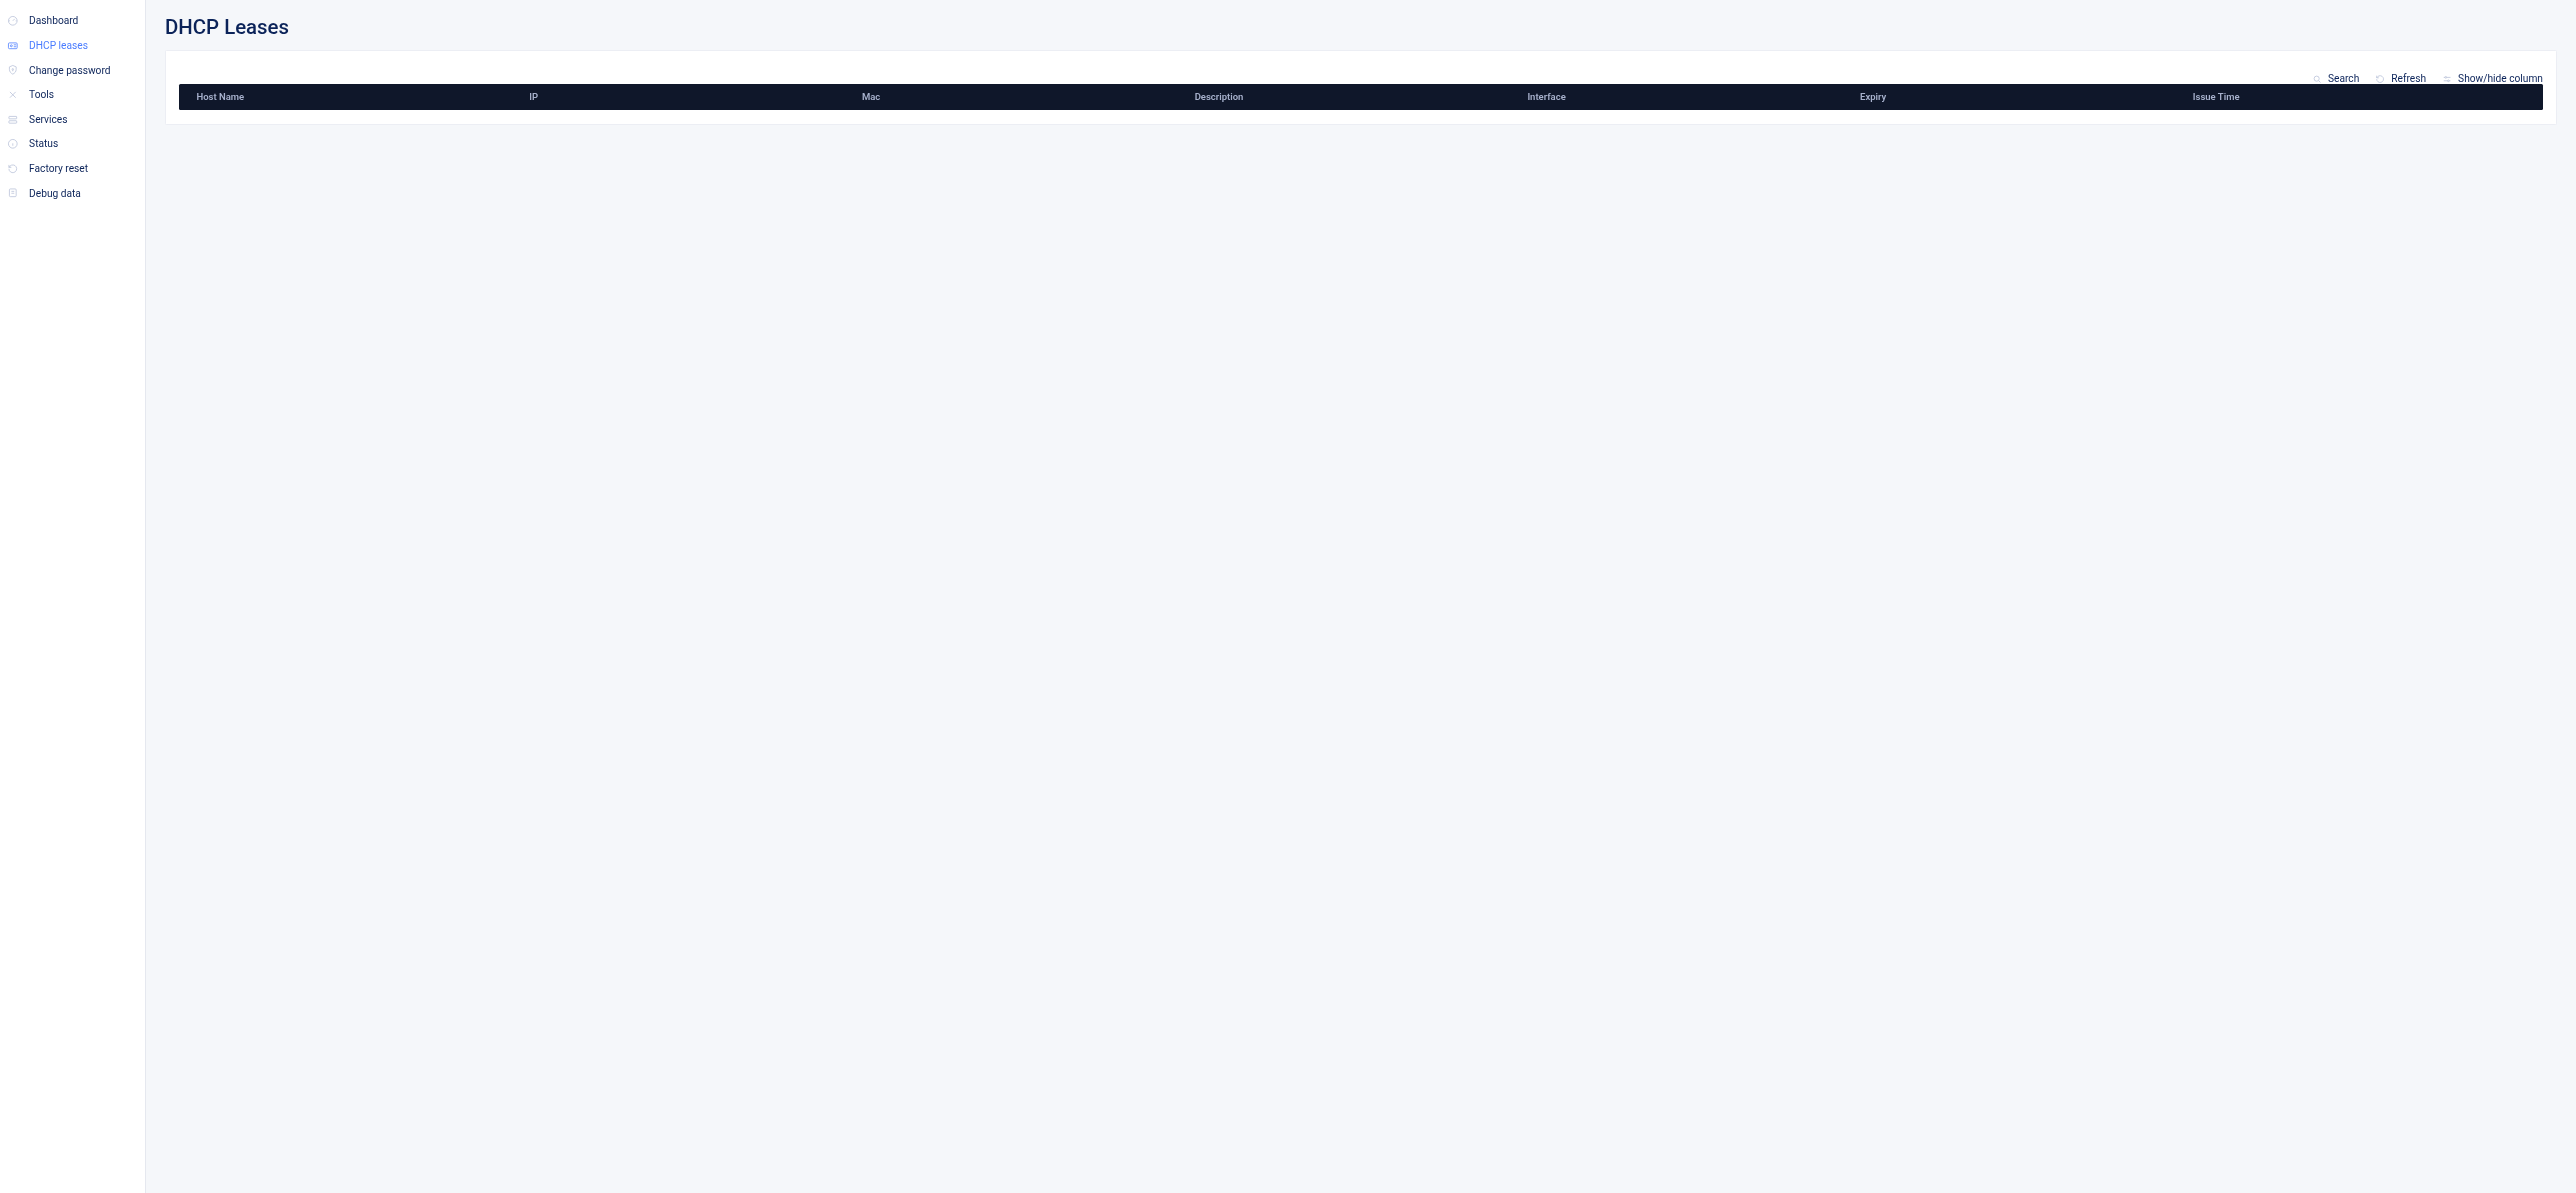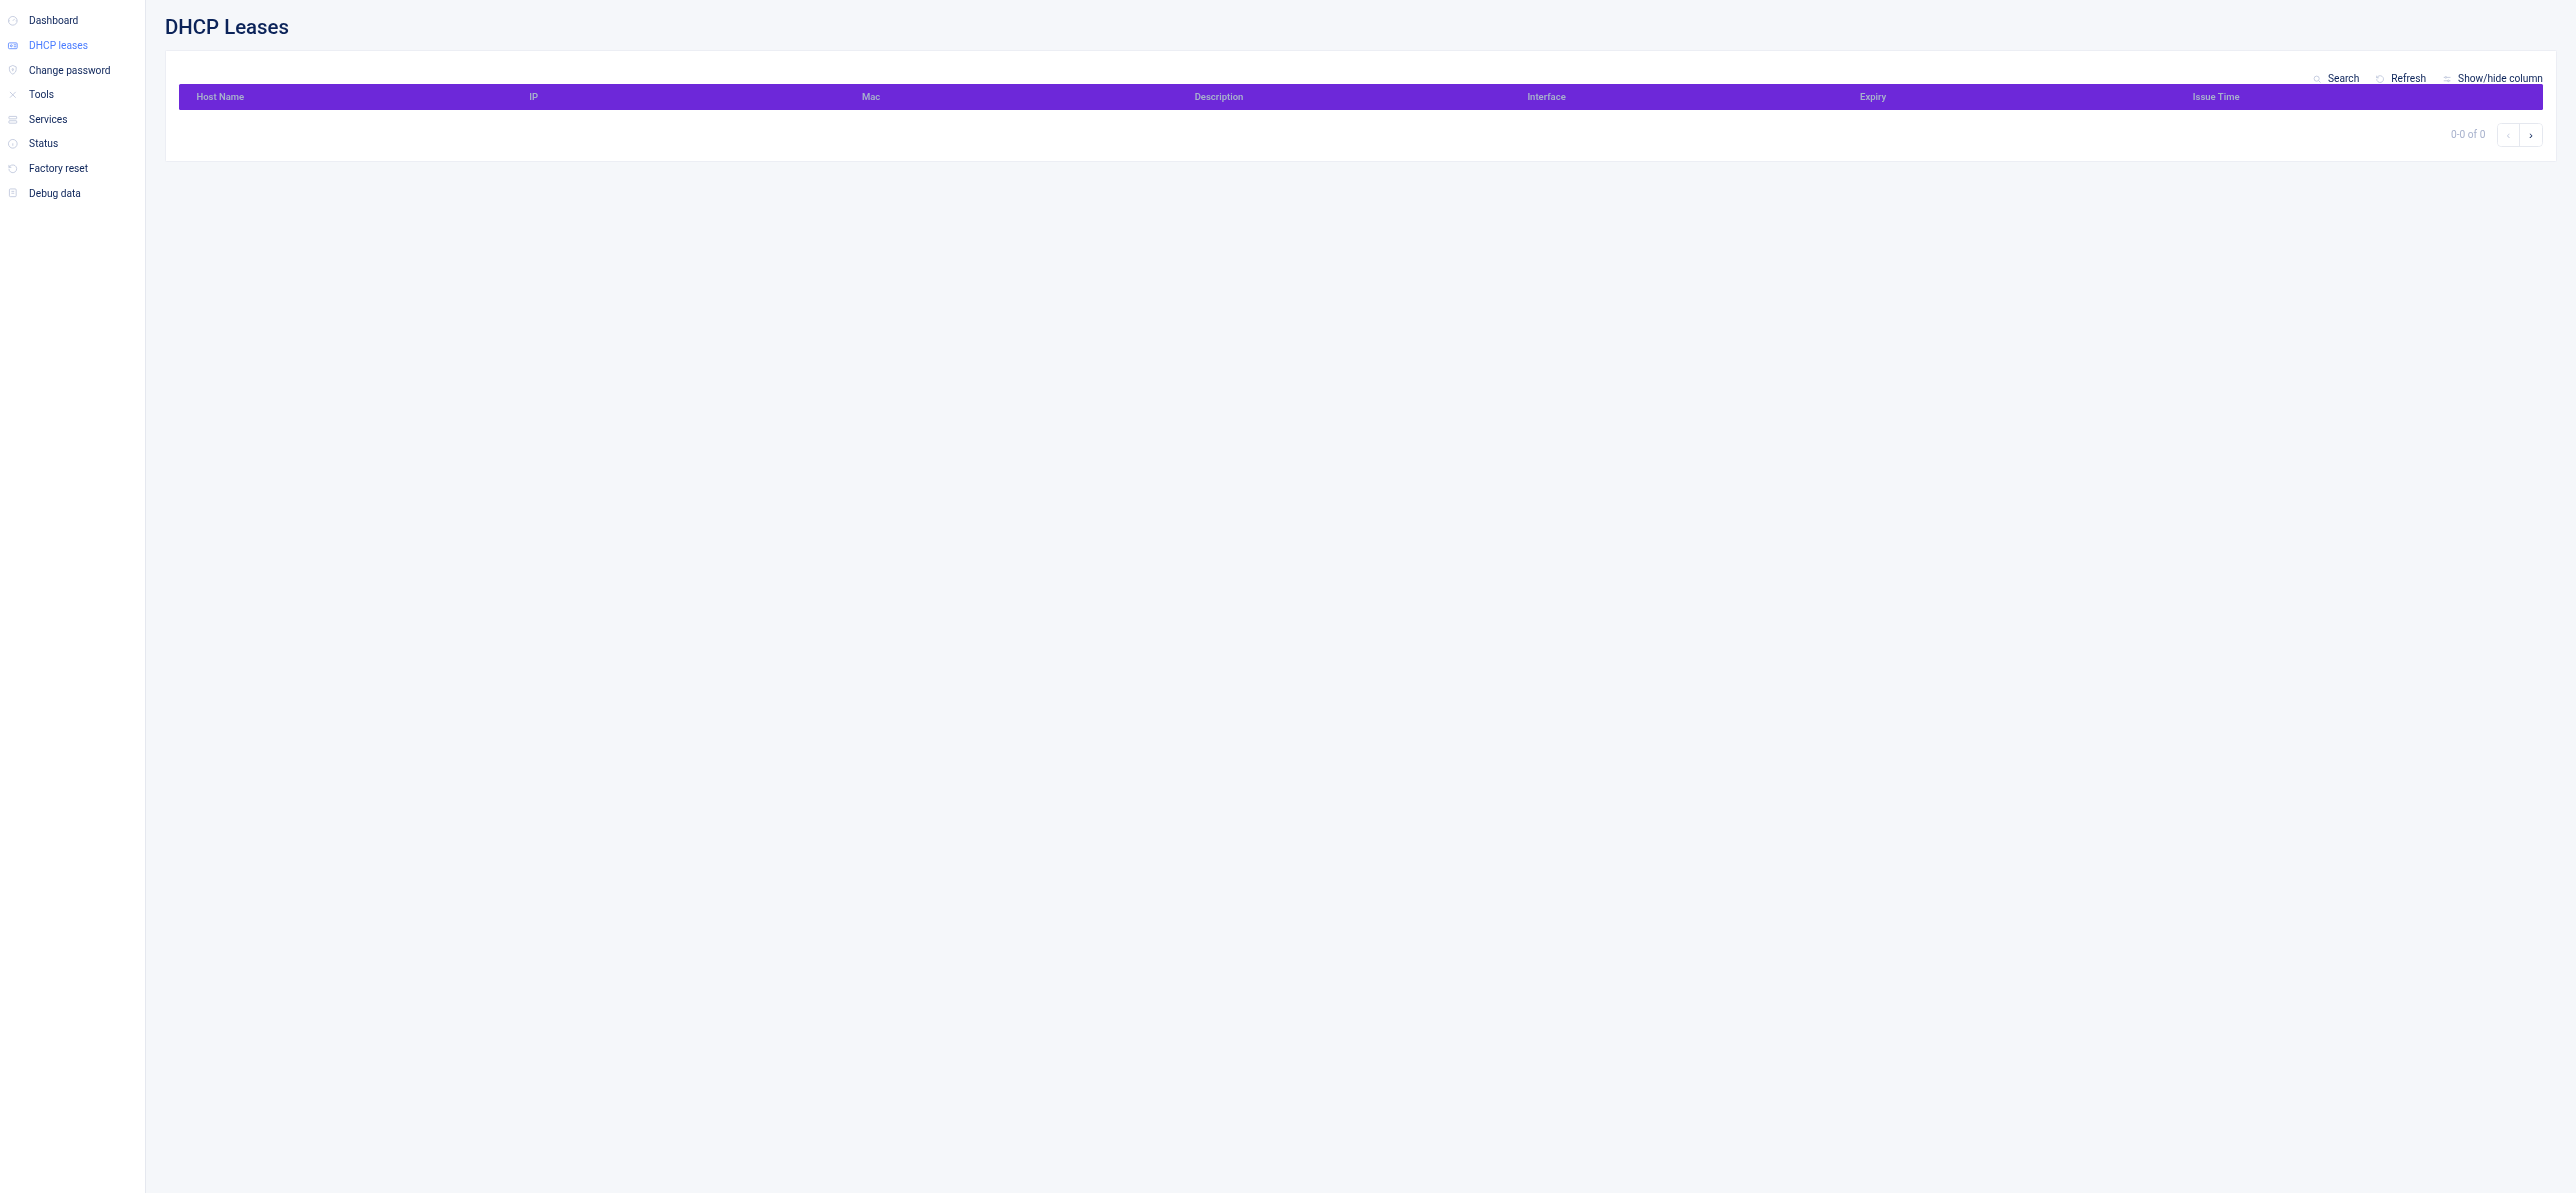--- a/index.html
+++ b/index.html
@@ -65,21 +65,21 @@
       gap: 5.8px;
       color: #0b2359;
       font-size: 10.2px;
       cursor: pointer;
     }
     .tool-btn .t-icon { color: #b7c0d8; display: inline-flex; }
     .tool-btn .t-icon svg { width: 10.2px; height: 10.2px; stroke: #b7c0d8; }
 
     .table-header {
       display: flex;
-      background: #6d28d9;
+      background: #0f172a;
       border-radius: 1.5px;
       padding: 7.3px 17.5px;
       color: #a7b1cc;
       font-size: 9.5px;
       font-weight: 600;
     }
     .th { flex: 1; }
     .no-data {
       text-align: center;
       padding: 10.2px 0 19px 0;
@@ -229,26 +229,15 @@
       <div class="th">Host Name</div>
       <div class="th">IP</div>
       <div class="th">Mac</div>
       <div class="th">Description</div>
       <div class="th">Interface</div>
       <div class="th">Expiry</div>
       <div class="th">Issue Time</div>
     </div>
 
 
-    <div class="pagination">
-      <span class="range">0-0 of 0</span>
-      <span class="pager">
-        <button aria-label="Previous page">
-          <span>‹</span>
-        </button>
-        <button aria-label="Next page">
-          <span>›</span>
-        </button>
-      </span>
-    </div>
   </section>
 </main>
 
 
 </body></html>

